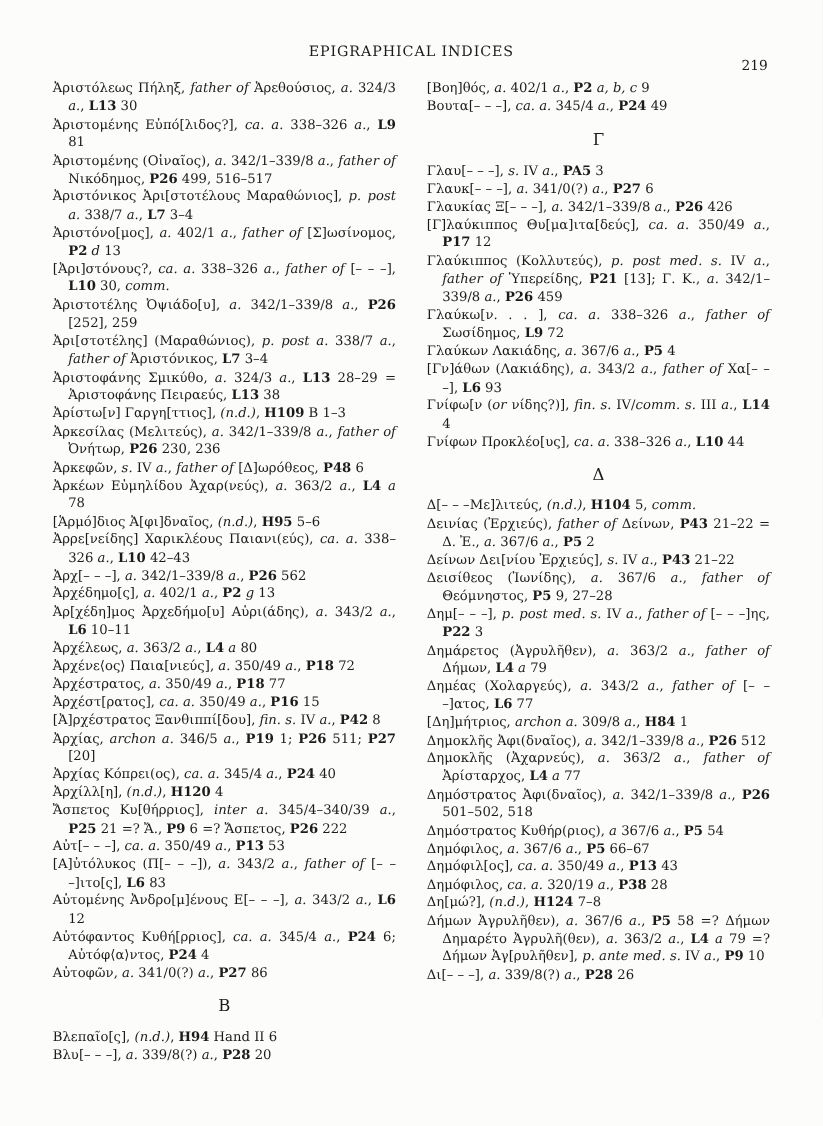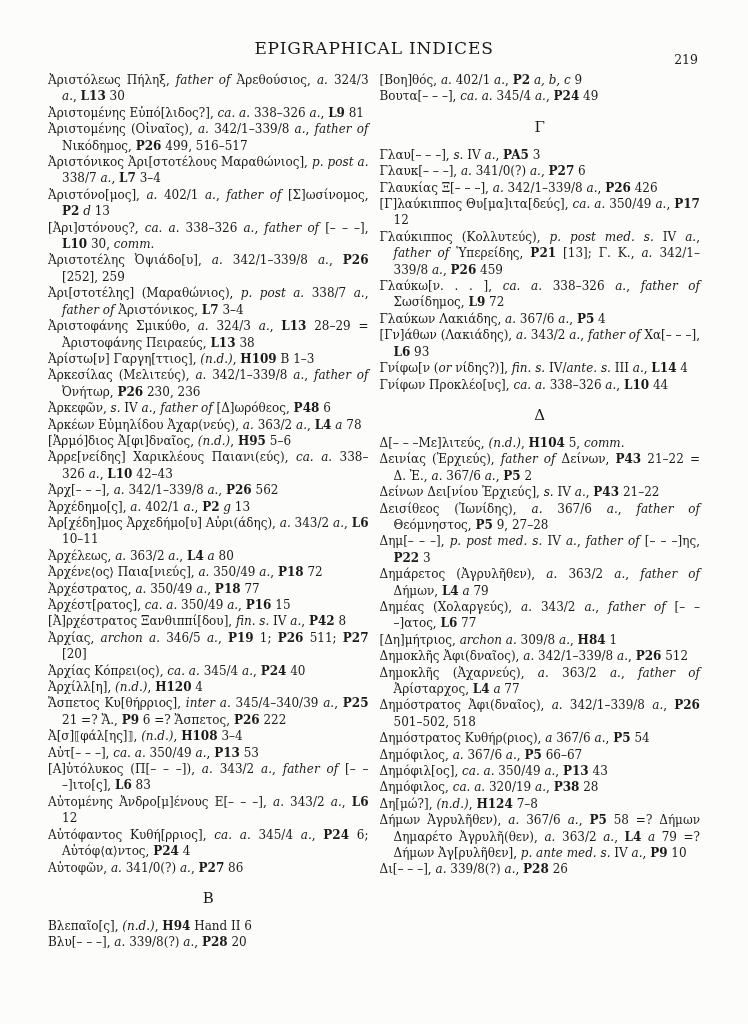--- a/index.html
+++ b/index.html
@@ -8,24 +8,24 @@
     width:748px; height:1024px; margin:0 auto;
     background:#fcfcfa; color:#1b1b1b;
     font-family:"DejaVu Serif", "Liberation Serif", serif;
     font-size:12px; line-height:16.4px;
     padding:40px 48px 24px 48px;
     overflow:hidden; position:relative;
   }
   .page-header { position:relative; height:18px; margin-bottom:14px; }
   .running-title {
     position:absolute; left:0; right:0; text-align:center;
-    font-size:17px; letter-spacing:0.8px;
+    font-size:13px; letter-spacing:0.8px;
   }
   .page-number { position:absolute; right:2px; top:12px; font-size:12.5px; }
-  .columns { display:flex; gap:11px; }
+  .columns { display:flex; gap:28px; }
   .column { flex:1 1 0; min-width:0; }
   .entry {
     padding-left:14px; text-indent:-14px;
     text-align:justify;
   }
   .entry b { font-weight:bold; }
   .entry i { font-style:italic; }
   .section-heading {
     text-align:center; font-size:15px; line-height:18px;
     margin:13px 0 11px 0;
@@ -61,21 +61,20 @@
         <div class="entry">Ἀρ[χέδη]μος Ἀρχεδήμο[υ] Αὐρι(άδης), <i>a.</i> 343/2 <i>a.</i>, <b>L6</b> 10–11</div>
         <div class="entry">Ἀρχέλεως, <i>a.</i> 363/2 <i>a.</i>, <b>L4</b> <i>a</i> 80</div>
         <div class="entry">Ἀρχένε⟨ος⟩ Παια[νιεύς], <i>a.</i> 350/49 <i>a.</i>, <b>P18</b> 72</div>
         <div class="entry">Ἀρχέστρατος, <i>a.</i> 350/49 <i>a.</i>, <b>P18</b> 77</div>
         <div class="entry">Ἀρχέστ[ρατος], <i>ca. a.</i> 350/49 <i>a.</i>, <b>P16</b> 15</div>
         <div class="entry">[Ἀ]ρχέστρατος Ξανθιππί[δου], <i>fin. s.</i> IV <i>a.</i>, <b>P42</b> 8</div>
         <div class="entry">Ἀρχίας, <i>archon a.</i> 346/5 <i>a.</i>, <b>P19</b> 1; <b>P26</b> 511; <b>P27</b> [20]</div>
         <div class="entry">Ἀρχίας Κόπρει(ος), <i>ca. a.</i> 345/4 <i>a.</i>, <b>P24</b> 40</div>
         <div class="entry">Ἀρχίλλ[η], <i>(n.d.)</i>, <b>H120</b> 4</div>
         <div class="entry">Ἄσπετος Κυ[θήρριος], <i>inter a.</i> 345/4–340/39 <i>a.</i>, <b>P25</b> 21 =? Ἄ., <b>P9</b> 6 =? Ἄσπετος, <b>P26</b> 222</div>
-        <div class="entry">Ἀ[σ]⟦φάλ[ης]⟧, <i>(n.d.)</i>, <b>H108</b> 3–4</div>
         <div class="entry">Αὐτ[– – –], <i>ca. a.</i> 350/49 <i>a.</i>, <b>P13</b> 53</div>
         <div class="entry">[Α]ὐτόλυκος (Π[– – –]), <i>a.</i> 343/2 <i>a.</i>, <i>father of</i> [– – –]ιτο[ς], <b>L6</b> 83</div>
         <div class="entry">Αὐτομένης Ἀνδρο[μ]ένους Ε[– – –], <i>a.</i> 343/2 <i>a.</i>, <b>L6</b> 12</div>
         <div class="entry">Αὐτόφαντος Κυθή[ρριος], <i>ca. a.</i> 345/4 <i>a.</i>, <b>P24</b> 6; Αὐτόφ⟨α⟩ντος, <b>P24</b> 4</div>
         <div class="entry">Αὐτοφῶν, <i>a.</i> 341/0(?) <i>a.</i>, <b>P27</b> 86</div>
         <div class="section-heading">Β</div>
         <div class="entry">Βλεπαῖο[ς], <i>(n.d.)</i>, <b>H94</b> Hand II 6</div>
         <div class="entry">Βλυ[– – –], <i>a.</i> 339/8(?) <i>a.</i>, <b>P28</b> 20</div>
       </section>
     <section class="column">
@@ -83,21 +82,21 @@
         <div class="entry">Βουτα[– – –], <i>ca. a.</i> 345/4 <i>a.</i>, <b>P24</b> 49</div>
         <div class="section-heading">Γ</div>
         <div class="entry">Γλαυ[– – –], <i>s.</i> IV <i>a.</i>, <b>PA5</b> 3</div>
         <div class="entry">Γλαυκ[– – –], <i>a.</i> 341/0(?) <i>a.</i>, <b>P27</b> 6</div>
         <div class="entry">Γλαυκίας Ξ[– – –], <i>a.</i> 342/1–339/8 <i>a.</i>, <b>P26</b> 426</div>
         <div class="entry">[Γ]λαύκιππος Θυ[μα]ιτα[δεύς], <i>ca. a.</i> 350/49 <i>a.</i>, <b>P17</b> 12</div>
         <div class="entry">Γλαύκιππος (Κολλυτεύς), <i>p. post med. s.</i> IV <i>a.</i>, <i>father of</i> Ὑπερείδης, <b>P21</b> [13]; Γ. Κ., <i>a.</i> 342/1–339/8 <i>a.</i>, <b>P26</b> 459</div>
         <div class="entry">Γλαύκω[ν. . . ], <i>ca. a.</i> 338–326 <i>a.</i>, <i>father of</i> Σωσίδημος, <b>L9</b> 72</div>
         <div class="entry">Γλαύκων Λακιάδης, <i>a.</i> 367/6 <i>a.</i>, <b>P5</b> 4</div>
         <div class="entry">[Γν]άθων (Λακιάδης), <i>a.</i> 343/2 <i>a.</i>, <i>father of</i> Χα[– – –], <b>L6</b> 93</div>
-        <div class="entry">Γνίφω[ν (<i>or</i> νίδης?)], <i>fin. s.</i> IV/<i>ante. s.</i> III <i>a.</i>, <b>L14</b> 4</div>
+        <div class="entry">Γνίφω[ν (<i>or</i> νίδης?)], <i>fin. s.</i> IV/<i>comm. s.</i> III <i>a.</i>, <b>L14</b> 4</div>
         <div class="entry">Γνίφων Προκλέο[υς], <i>ca. a.</i> 338–326 <i>a.</i>, <b>L10</b> 44</div>
         <div class="section-heading">Δ</div>
         <div class="entry">Δ[– – –Με]λιτεύς, <i>(n.d.)</i>, <b>H104</b> 5, <i>comm.</i></div>
         <div class="entry">Δεινίας (Ἐρχιεύς), <i>father of</i> Δείνων, <b>P43</b> 21–22 = Δ. Ἐ., <i>a.</i> 367/6 <i>a.</i>, <b>P5</b> 2</div>
         <div class="entry">Δείνων Δει[νίου Ἐρχιεύς], <i>s.</i> IV <i>a.</i>, <b>P43</b> 21–22</div>
         <div class="entry">Δεισίθεος (Ἰωνίδης), <i>a.</i> 367/6 <i>a.</i>, <i>father of</i> Θεόμνηστος, <b>P5</b> 9, 27–28</div>
         <div class="entry">Δημ[– – –], <i>p. post med. s.</i> IV <i>a.</i>, <i>father of</i> [– – –]ης, <b>P22</b> 3</div>
         <div class="entry">Δημάρετος (Ἀγρυλῆθεν), <i>a.</i> 363/2 <i>a.</i>, <i>father of</i> Δήμων, <b>L4</b> <i>a</i> 79</div>
         <div class="entry">Δημέας (Χολαργεύς), <i>a.</i> 343/2 <i>a.</i>, <i>father of</i> [– – –]ατος, <b>L6</b> 77</div>
         <div class="entry">[Δη]μήτριος, <i>archon a.</i> 309/8 <i>a.</i>, <b>H84</b> 1</div>

